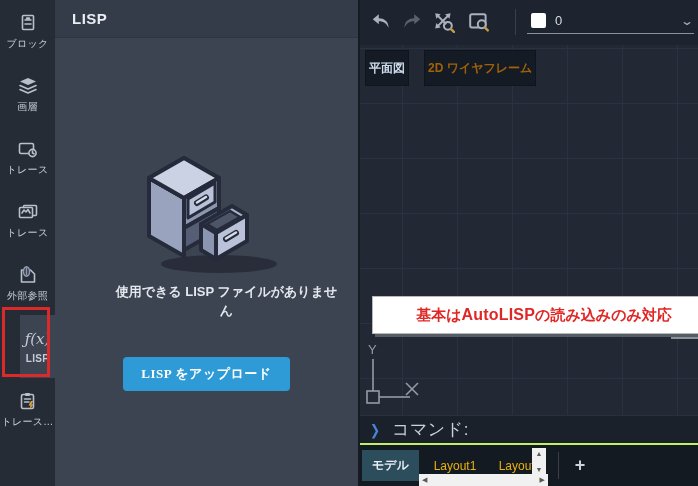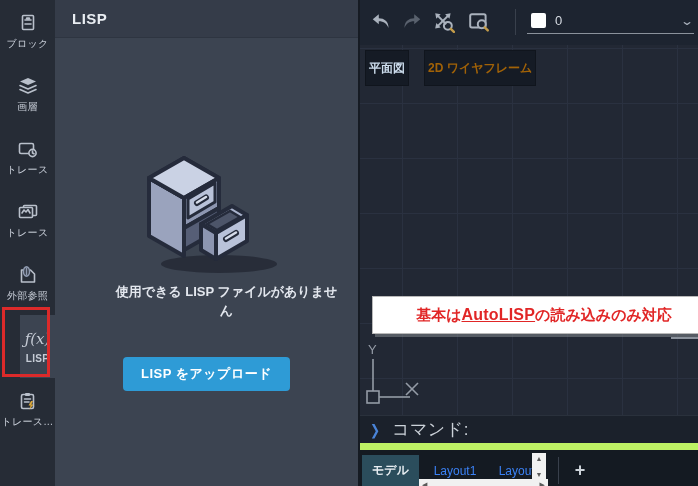--- a/index.html
+++ b/index.html
@@ -42,21 +42,21 @@
   }
   #panel-body { flex:1; display:flex; flex-direction:column; align-items:center; }
   #cabinet { margin-top:106px; }
   #empty-msg {
     margin-top:4px; width:225px; text-align:center;
     color:#e3e7ee; font-size:13px; font-weight:bold; line-height:1.45;margin-left:40px;
   }
   #upload-btn {
     margin-top:36px; background:#2e9bd6; color:#ffffff; border:none;
     font-size:13px; font-weight:bold; padding:8px 18px; border-radius:4px;
-    cursor:pointer; font-family:Liberation Sans, sans-serif; letter-spacing:0.5px;
+    cursor:pointer; font-family:Liberation Serif, serif; letter-spacing:0.5px;
   }
 
   
   #right { flex:1; display:flex; flex-direction:column; height:100%; }
 
   #toolbar {
     height:45px; background:#1d2430; position:relative; flex:0 0 45px;
   }
   .tb-icon { position:absolute; top:11px; width:22px; height:22px; cursor:pointer; }
   #tb-sep { position:absolute; left:155px; top:9px; width:1px; height:26px; background:#39404c; }
@@ -83,36 +83,36 @@
   #chip-view { left:5px; color:#ccdcec; }
   #chip-style { left:64px; color:#a16207; }
 
   #annotation {
     position:absolute; left:12px; top:251px; width:344px; height:38px;
     background:#ffffff; border:1px solid #b9b9b9;
     box-shadow:3px 3px 0 rgba(130,134,140,0.55);
     display:flex; align-items:center; justify-content:center; white-space:nowrap;
     color:#e12626; font-size:15px; font-weight:bold;
   }
-  #annotation .emph { font-weight:800; font-size:16px; letter-spacing:0.2px;text-decoration:underline; }
+  #annotation .emph { font-weight:800; font-size:16px; letter-spacing:0.2px; }
   #stray-line { position:absolute; right:0; top:292px; width:27px; height:2px; background:#8b929c; }
 
   #ucs { position:absolute; left:4px; bottom:8px; }
 
   #cmdbar {
     height:28px; flex:0 0 28px; background:#1b212b; border-top:1px solid #2a313c;
     display:flex; align-items:center; padding-left:10px; cursor:text;
   }
   #cmd-chevron { color:#4a84d8; font-size:12px; font-weight:bold; transform:scaleY(1.2); }
   #cmd-prompt { color:#ccd2d9; font-size:17px; margin-left:12px; letter-spacing:0.5px; }
 
-  #tabbar { height:43px; flex:0 0 43px; background:#141a22; position:relative; border-top:7px solid #bef264; }
+  #tabbar { height:43px; flex:0 0 43px; background:#141a22; position:relative; border-top:2px solid #bef264; }
   .ltab {
     position:absolute; top:5px; height:31px; display:flex; align-items:center;
-    justify-content:center; font-size:12px; color:#3b82f6; cursor:pointer;
+    justify-content:center; font-size:12px; color:#eab308; cursor:pointer;
   }
   .ltab.active { background:#2b4d5c; color:#e8eef2; font-weight:bold; }
   #vscroll {
     position:absolute; left:172px; top:3px; width:14px; height:27px; background:#f1f1f1;
     display:flex; flex-direction:column; justify-content:space-between; align-items:center;
     font-size:7px; color:#5a5a5a; cursor:pointer; line-height:1; padding:2px 0;
   }
   #hscroll {
     position:absolute; left:59px; top:29px; width:129px; height:12px; background:#f1f1f1;
     display:flex; justify-content:space-between; align-items:center;

